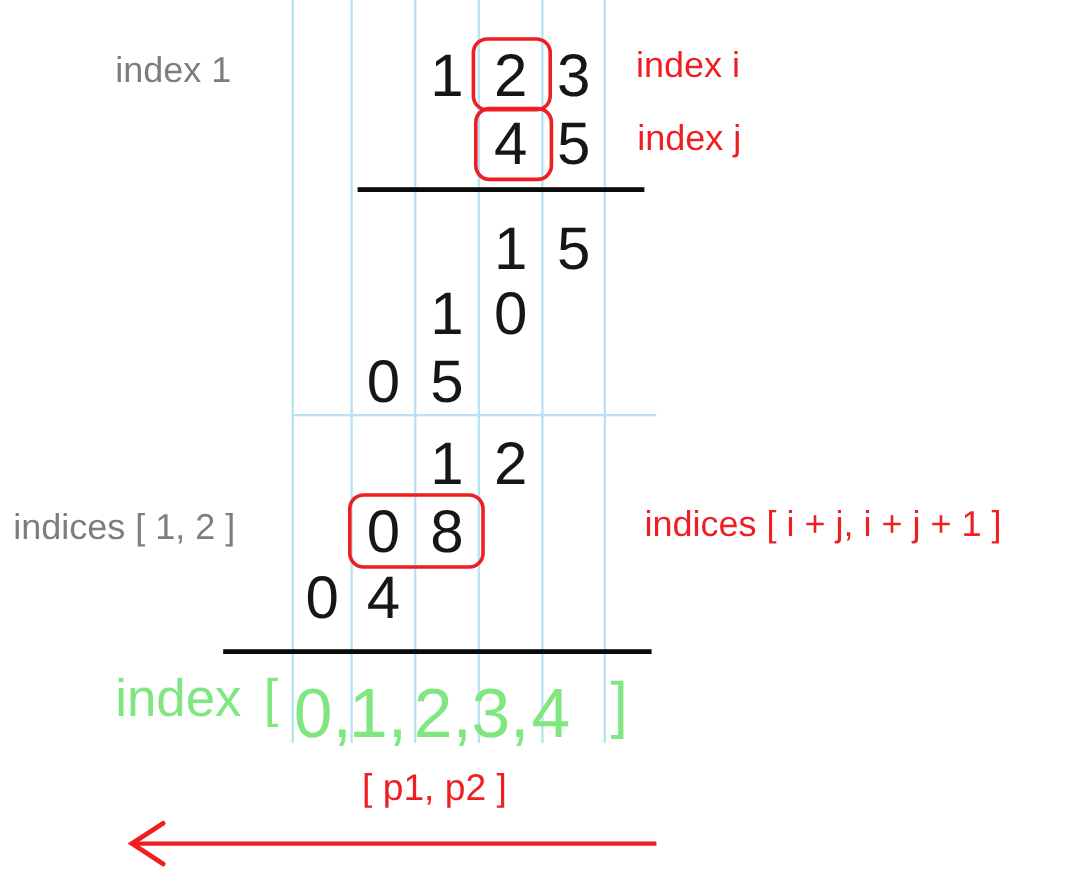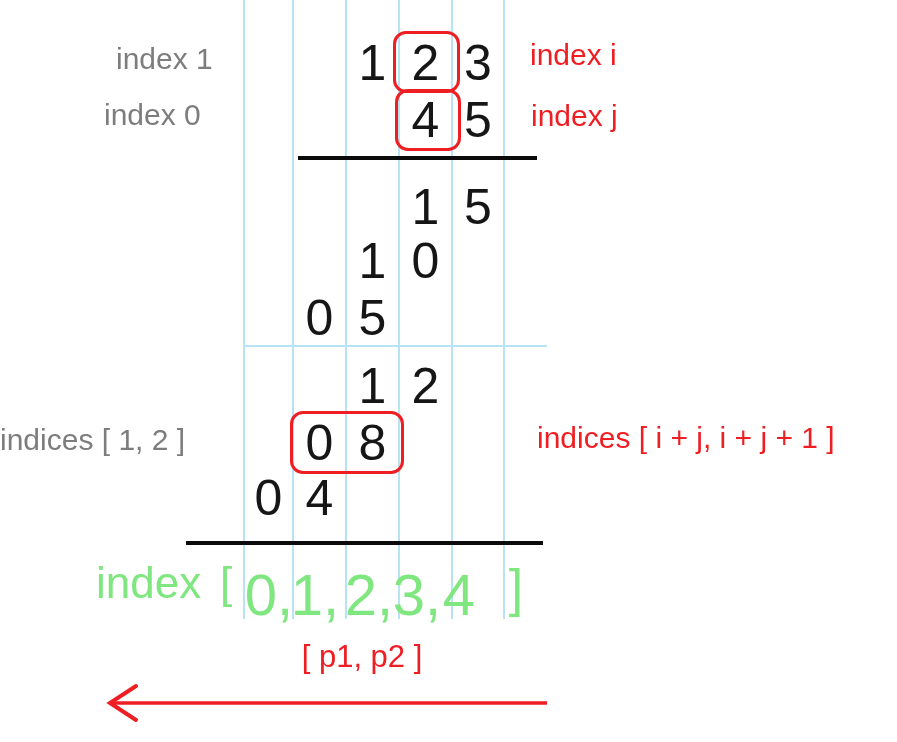--- a/index.html
+++ b/index.html
@@ -76,25 +76,24 @@
   <div class="digit" style="left:293px;top:418px;width:53px">0</div>
   <div class="digit" style="left:346px;top:418px;width:53px">8</div>
 
   <div class="digit" style="left:244px;top:473px;width:49px">0</div>
   <div class="digit" style="left:293px;top:473px;width:53px">4</div>
 
   <div class="hlbox b2"></div>
   <div class="hlbox b4"></div>
   <div class="hlbox b08"></div>
 
-  <div class="side-label gray" style="left:116px;top:42px">index 1</div>
-  <div class="side-label gray" style="left:104px;top:98px">index 0</div>
+  <div class="side-label gray" style="left:96px;top:42px">index 1</div>
   <div class="side-label red" style="left:530px;top:38px">index i</div>
   <div class="side-label red" style="left:531px;top:99px">index j</div>
-  <div class="side-label gray" style="left:0;top:423px">indices [ 1, 2 ]</div>
+  <div class="side-label gray" style="left:11px;top:423px">indices [ 1, 2 ]</div>
   <div class="side-label red" style="left:537px;top:421px">indices [ i + j, i + j + 1 ]</div>
 
   <div class="g-token g-word" style="left:96px;top:561px">index</div>
   <div class="g-token g-bracket" style="left:226px;top:561px">[</div>
   <div class="g-token g-digit" style="left:269px;top:566px">0,</div>
   <div class="g-token g-digit" style="left:315px;top:566px">1,</div>
   <div class="g-token g-digit" style="left:369px;top:566px">2,</div>
   <div class="g-token g-digit" style="left:417px;top:566px">3,</div>
   <div class="g-token g-digit" style="left:459px;top:566px">4</div>
   <div class="g-token g-close" style="left:516px;top:562px">]</div>

